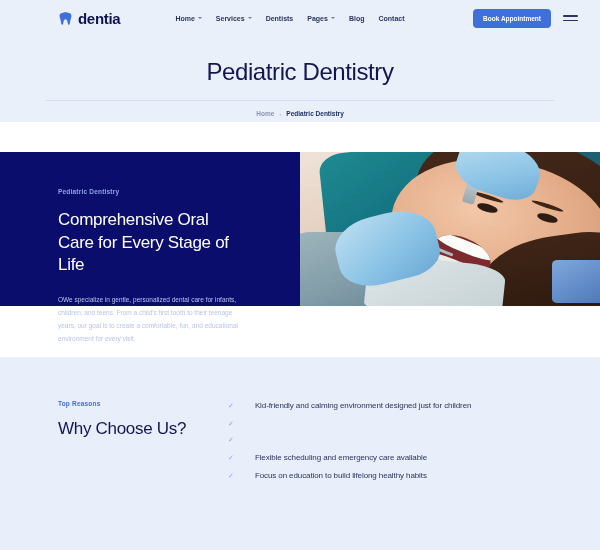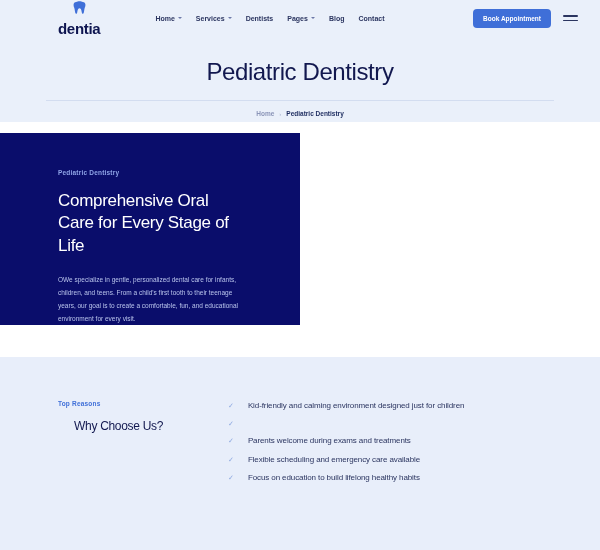--- a/index.html
+++ b/index.html
@@ -12,21 +12,21 @@
   .page { width: 600px; height: 550px; position: relative; }
 
   
   .header {
     height: 36px;
     background: #eaf0fa;
     display: flex;
     align-items: center;
     padding: 0 22px 0 58px;
   }
-  .logo { display: flex; align-items: center; gap: 5px; flex-direction: column; }
+  .logo { display: flex; align-items: center; gap: 5px; }
   .logo-icon { width: 15px; height: 15px; display: block; }
   .logo-text {
     font-size: 15px; font-weight: 700; color: #0e1550;
     letter-spacing: -0.3px;
   }
   .nav {
     display: flex; align-items: center; gap: 14px;
     margin-left: 55px;
   }
   .nav-item {
@@ -72,21 +72,21 @@
     display: flex; align-items: center; gap: 5px;
     margin-top: 9px; font-size: 6.5px;
   }
   .crumb-home { color: #8b95b8; font-weight: 600; cursor: pointer; }
   .crumb-sep { color: #a9b2cf; font-size: 6px; }
   .crumb-current { color: #1b2a5e; font-weight: 700; }
 
   
   .hero {
     position: absolute; top: 152px; left: 0;
-    width: 600px; height: 154px; display: flex; align-items: center;
+    width: 600px; height: 154px; display: flex;
   }
   .hero-left {
     width: 300px; background: #0a0d6b;
     padding: 36px 54px 0 58px;
   }
   .hero-eyebrow {
     font-size: 6.5px; font-weight: 700; color: #8fa4e8;
     letter-spacing: 0.2px; margin-bottom: 14px;
   }
   .hero-heading {
@@ -157,27 +157,26 @@
     width: 600px; height: 193px;
     background: #e8eefa;
     display: flex; padding: 43px 0 0 58px;
   }
   .reasons-left { width: 170px; }
   .reasons-eyebrow {
     font-size: 6.5px; font-weight: 700; color: #3f6fd8;
     letter-spacing: 0.2px; margin-bottom: 12px;
   }
   .reasons-title {
-    font-size: 12px; font-weight: 500; color: #12184f;
+    font-size: 17px; font-weight: 500; color: #12184f;
     letter-spacing: -0.3px;
-    margin-left: 16px;
   }
   .reasons-list { margin-top: 1px; }
   .reason-item {
-    display: flex; align-items: center; gap: 14px;
+    display: flex; align-items: center; gap: 21px;
     margin-bottom: 9.5px;
   }
   .check { font-size: 7px; color: #8ea9e0; line-height: 1; }
   .reason-text { font-size: 8px; color: #2b3560; letter-spacing: -0.1px; }
 </style>
 </head>
 <body>
 
 <div class="page">
 
@@ -272,21 +271,20 @@
     <div class="reasons-list">
       <div class="reason-item">
         <span class="check">✓</span>
         <span class="reason-text">Kid-friendly and calming environment designed just for children</span>
       </div>
       <div class="reason-item">
         <span class="check">✓</span>
       </div>
       <div class="reason-item">
         <span class="check">✓</span>
-        <span class="reason-text">Parents welcome during exams and treatments</span>
       </div>
       <div class="reason-item">
         <span class="check">✓</span>
         <span class="reason-text">Flexible scheduling and emergency care available</span>
       </div>
       <div class="reason-item">
         <span class="check">✓</span>
         <span class="reason-text">Focus on education to build lifelong healthy habits</span>
       </div>
     </div>

